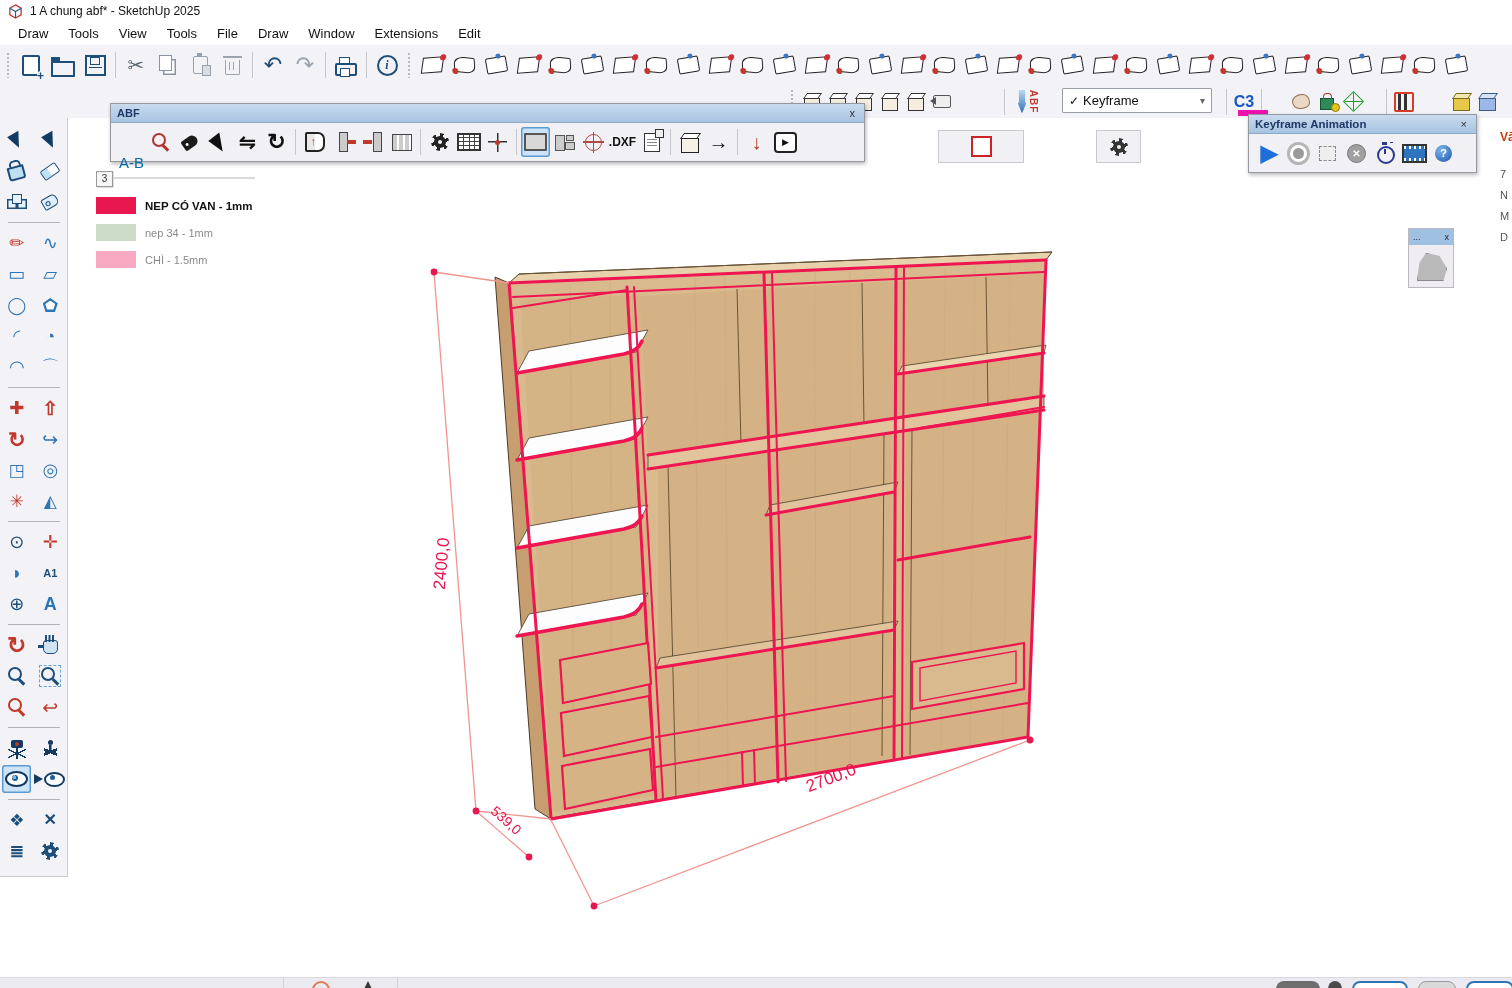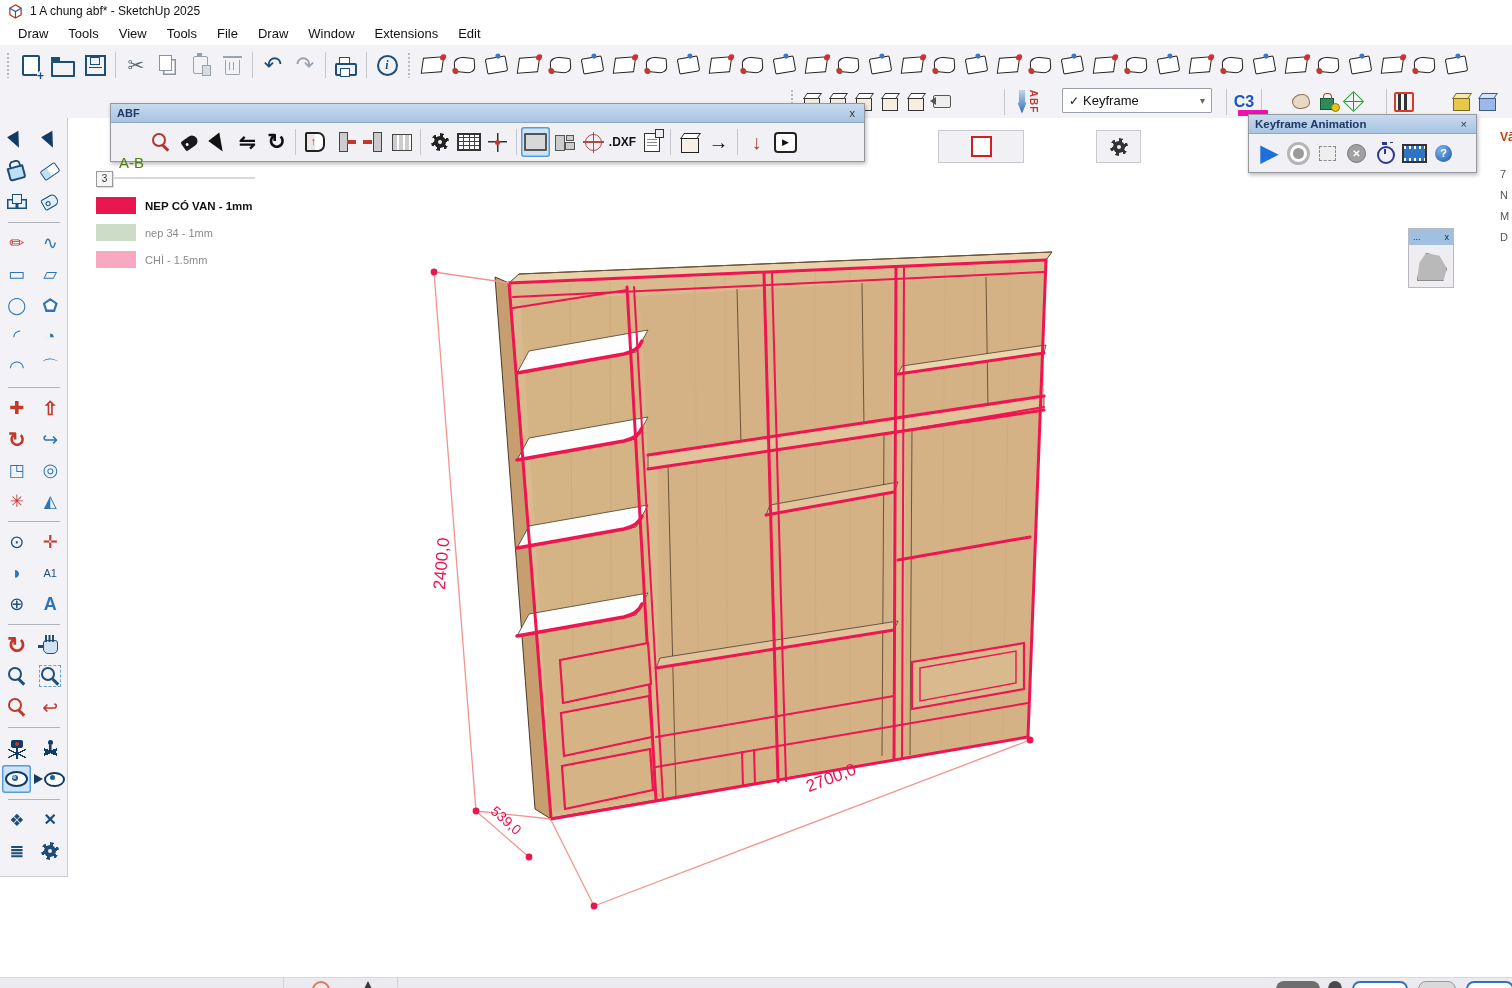--- a/index.html
+++ b/index.html
@@ -633,21 +633,21 @@
     <span class="ticon">
       <span class="g" style="color: rgb(29, 78, 121); font-size: 18px;">⊙</span>
     </span>
     <span class="ticon">
       <span class="g" style="color: rgb(192, 57, 43); font-size: 18px;">✛</span>
     </span>
     <span class="ticon">
       <span class="g" style="color: rgb(46, 117, 182); font-size: 18px;">◗</span>
     </span>
     <span class="ticon">
-      <span class="lbl" style="color: rgb(29, 78, 121); font-size: 11px; font-weight: normal;">A1</span>
+      <span class="lbl" style="color: rgb(29, 78, 121); font-size: 11px; font-weight: bold;">A1</span>
     </span>
     <span class="ticon">
       <span class="g" style="color: rgb(29, 78, 121); font-size: 18px;">⊕</span>
     </span>
     <span class="ticon">
       <span class="g" style="color: rgb(46, 117, 182); font-size: 18px; font-weight: bold;">A</span>
     </span>
     <span class="hdiv"></span>
     <span class="ticon">
       <span class="g" style="color: rgb(192, 57, 43); font-size: 23px; font-weight: bold;">↻</span>
@@ -712,21 +712,21 @@
   </div>
 </div>
 
 <div class="fpanel" style="left:110px;top:103px;width:753px">
   <div class="phead">
     <span class="ptitle">ABF</span>
     <span class="pclose">x</span>
   </div>
   <div class="ptools">
       <span class="ticon">
-        <span class="lbl" style="color: #4d7c0f; font-size: 15px; margin-top: 40px;">A-B</span>
+        <span class="lbl" style="color: #0369a1; font-size: 15px; margin-top: 40px;">A-B</span>
       </span>
       <span class="ticon">
         <span class="k k-mag" style="color: rgb(179, 52, 47);"></span>
       </span>
       <span class="ticon">
         <span class="k k-tagb"></span>
       </span>
       <span class="ticon">
         <span class="k k-cursorb"></span>
       </span>

